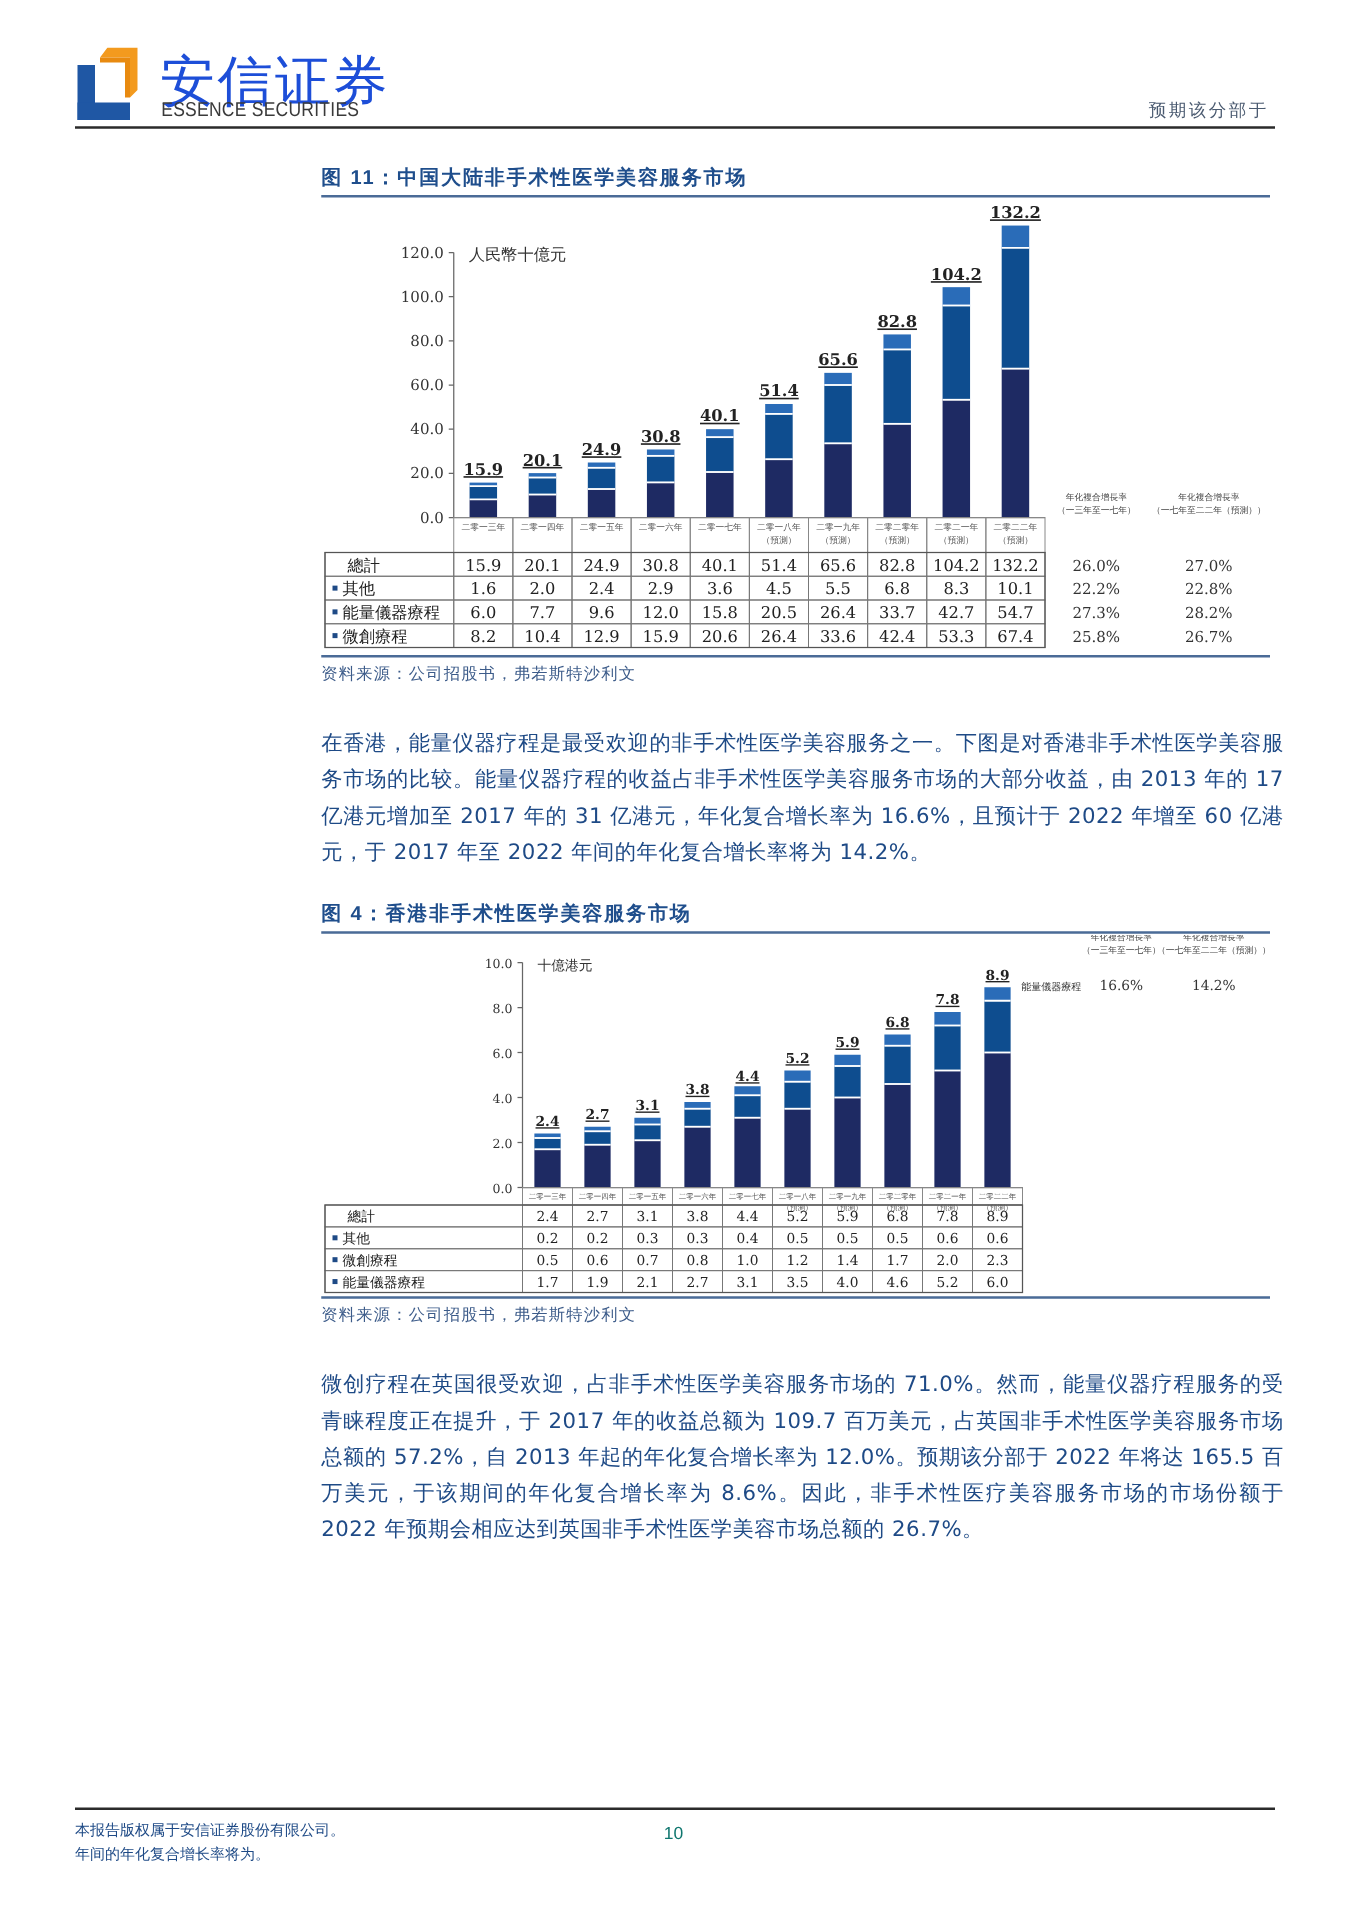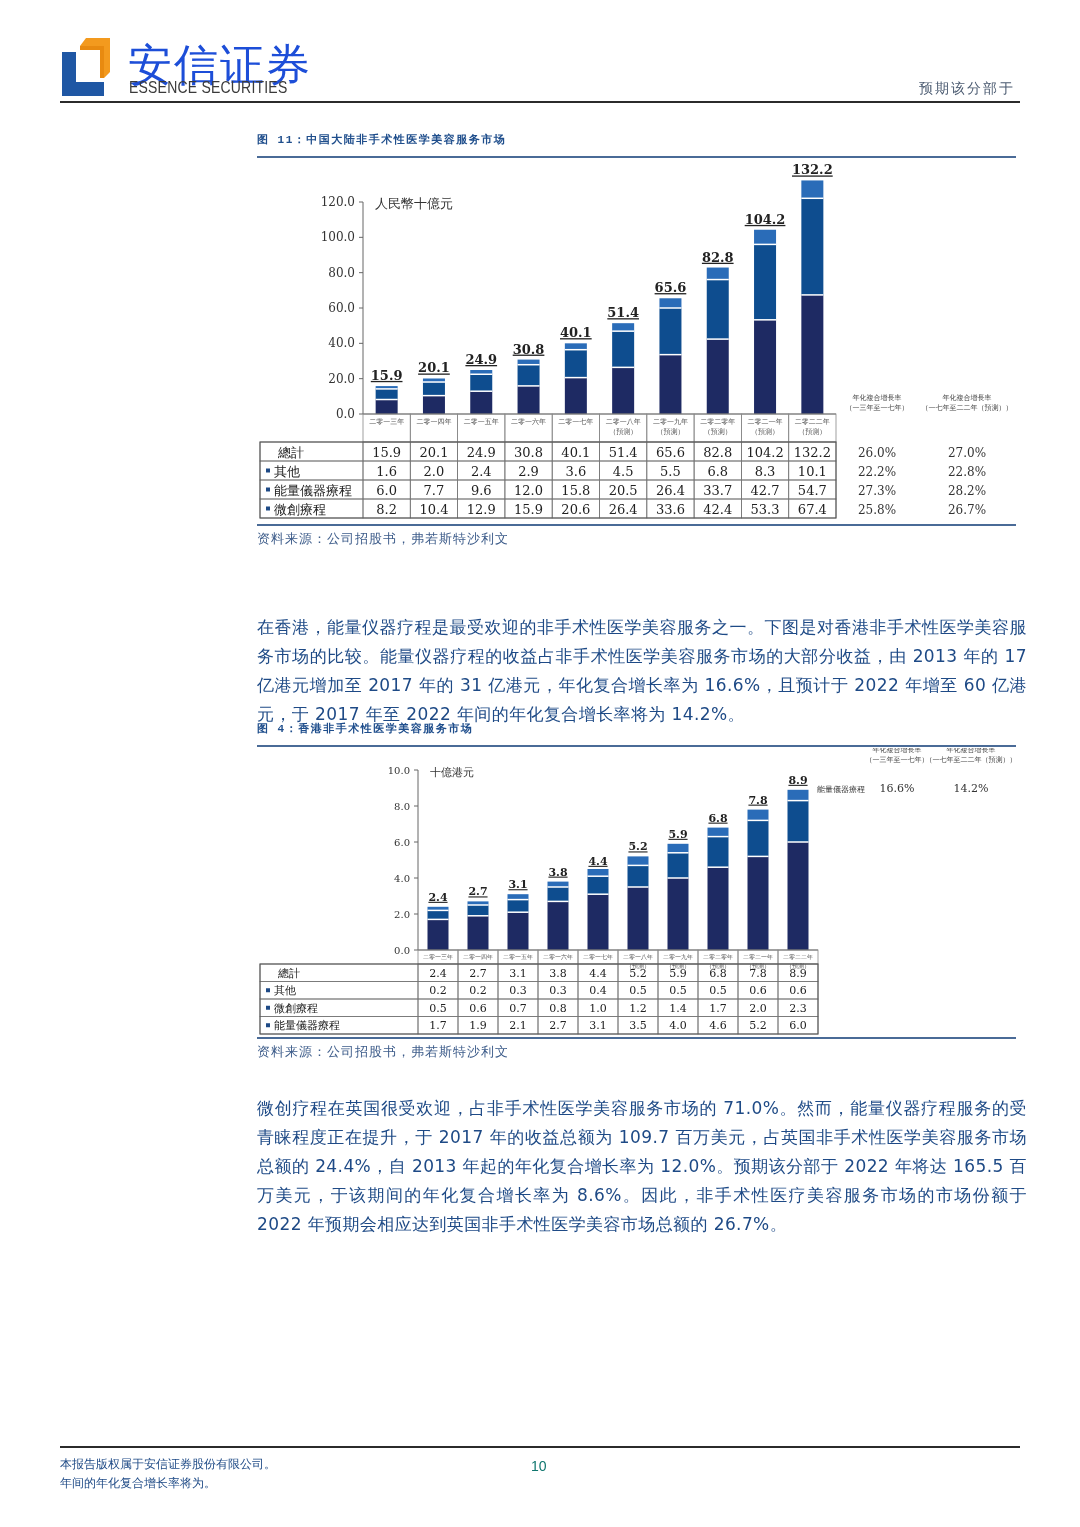--- a/index.html
+++ b/index.html
@@ -8,21 +8,21 @@
   .abs { position: absolute; }
 
   
   .logo-mark { left: 60px; top: 38px; width: 52px; height: 58px; }
   .logo-cn { left: 128px; top: 36px; font-family: "DejaVu Sans", sans-serif; font-size: 44px; color: #1d4ed8; letter-spacing: 2px; font-weight: normal; }
   .logo-en { left: 129px; top: 78px; font-family: "Liberation Sans", sans-serif; font-size: 14px; color: #3a3a3a; letter-spacing: 0.2px; transform: scaleY(1.15); transform-origin: left top; }
   .report-type { right: 65px; top: 80px; font-size: 14px; color: #4a5a70; letter-spacing: 2px; }
   .header-rule { left: 60px; top: 101px; width: 960px; height: 2px; background: #2b2b2b; }
 
   
-  .fig-title { font-family: Liberation Mono, monospace; font-weight: bold; font-size: 11px; color: #1f4e8c; letter-spacing: 1.5px; }
+  .fig-title { font-family: Liberation Sans, sans-serif; font-weight: bold; font-size: 16px; color: #1f4e8c; letter-spacing: 1.5px; }
   .fig-rule { height: 2px; background: #4a6b97; }
   .source { font-size: 13px; color: #3d5c8a; letter-spacing: 1px; }
 
   
   svg text { font-family: "DejaVu Serif", "Liberation Serif", serif; }
 
   
   .para { left: 257px; width: 770px; font-family: "DejaVu Sans", "Liberation Sans", sans-serif; font-size: 17px; line-height: 29px; color: #1e4a86; letter-spacing: 0.4px; text-align: justify; }
 
   
@@ -274,21 +274,21 @@
     <rect x="5" y="282" width="576" height="76" fill="none" stroke="#555" stroke-width="1"></rect>
     <text x="622" y="240" text-anchor="middle" font-size="7" fill="#444">年化複合增長率</text>
     <text x="622" y="250" text-anchor="middle" font-size="7" fill="#444">（一三年至一七年）</text>
     <text x="712" y="240" text-anchor="middle" font-size="7" fill="#444">年化複合增長率</text>
     <text x="712" y="250" text-anchor="middle" font-size="7" fill="#444">（一七年至二二年（預測））</text>
   </svg>
 
 <div class="abs fig-rule" style="left:257px; top:524px; width:759px; height:2px;"></div>
 <div class="abs source" style="left:257px; top:530px;">资料来源：公司招股书，弗若斯特沙利文</div>
 
-<div class="abs para" style="top:581px;margin-top:32px;">在香港，能量仪器疗程是最受欢迎的非手术性医学美容服务之一。下图是对香港非手术性医学美容服务市场的比较。能量仪器疗程的收益占非手术性医学美容服务市场的大部分收益，由 2013 年的 17 亿港元增加至 2017 年的 31 亿港元，年化复合增长率为 16.6%，且预计于 2022 年增至 60 亿港元，于 2017 年至 2022 年间的年化复合增长率将为 14.2%。</div>
+<div class="abs para" style="top:581px;">在香港，能量仪器疗程是最受欢迎的非手术性医学美容服务之一。下图是对香港非手术性医学美容服务市场的比较。能量仪器疗程的收益占非手术性医学美容服务市场的大部分收益，由 2013 年的 17 亿港元增加至 2017 年的 31 亿港元，年化复合增长率为 16.6%，且预计于 2022 年增至 60 亿港元，于 2017 年至 2022 年间的年化复合增长率将为 14.2%。</div>
 
 <div class="abs fig-title" style="left:257px; top:721px;">图 4：香港非手术性医学美容服务市场</div>
 <div class="abs fig-rule" style="left:257px; top:745px; width:759px;"></div>
 
 <svg class="abs" id="chart12" style="left:255px; top:748px;" width="780" height="290">
     <line x1="163" y1="202" x2="163" y2="22" stroke="#666" stroke-width="1"></line>
     <line x1="159" y1="202" x2="163" y2="202" stroke="#666" stroke-width="1"></line>
     <text x="155" y="206" text-anchor="end" font-size="10" fill="#333">0.0</text>
     <line x1="159" y1="166" x2="163" y2="166" stroke="#666" stroke-width="1"></line>
     <text x="155" y="170" text-anchor="end" font-size="10" fill="#333">2.0</text>
@@ -504,20 +504,20 @@
     <text x="716" y="4" text-anchor="middle" font-size="7" fill="#444">年化複合增長率</text>
     <text x="716" y="14" text-anchor="middle" font-size="7" fill="#444">（一七年至二二年（預測））</text>
     <text x="586" y="44" text-anchor="middle" font-size="8" fill="#333">能量儀器療程</text>
     <text x="642" y="44" text-anchor="middle" font-size="11" fill="#333">16.6%</text>
     <text x="716" y="44" text-anchor="middle" font-size="11" fill="#333">14.2%</text>
   </svg>
 
 <div class="abs fig-rule" style="left:257px; top:1037px; width:759px; height:2px;"></div>
 <div class="abs source" style="left:257px; top:1043px;">资料来源：公司招股书，弗若斯特沙利文</div>
 
-<div class="abs para" style="top:1094px;">微创疗程在英国很受欢迎，占非手术性医学美容服务市场的 71.0%。然而，能量仪器疗程服务的受青睐程度正在提升，于 2017 年的收益总额为 109.7 百万美元，占英国非手术性医学美容服务市场总额的 24.4%，自 2013 年起的年化复合增长率为 12.0%。预期该分部于 2022 年将达 165.5 百万美元，于该期间的年化复合增长率为 8.6%。因此，非手术性医疗美容服务市场的市场份额于 2022 年预期会相应达到英国非手术性医学美容市场总额的 26.7%。</div>
+<div class="abs para" style="top:1094px;">微创疗程在英国很受欢迎，占非手术性医学美容服务市场的 71.0%。然而，能量仪器疗程服务的受青睐程度正在提升，于 2017 年的收益总额为 109.7 百万美元，占英国非手术性医学美容服务市场总额的 57.2%，自 2013 年起的年化复合增长率为 12.0%。预期该分部于 2022 年将达 165.5 百万美元，于该期间的年化复合增长率为 8.6%。因此，非手术性医疗美容服务市场的市场份额于 2022 年预期会相应达到英国非手术性医学美容市场总额的 26.7%。</div>
 
 <div class="abs footer-rule"></div>
 <div class="abs footer-left">
   <div>本报告版权属于安信证券股份有限公司。</div>
   <div>年间的年化复合增长率将为。</div>
 </div>
 <div class="abs page-num">10</div>
 
 </body></html>

